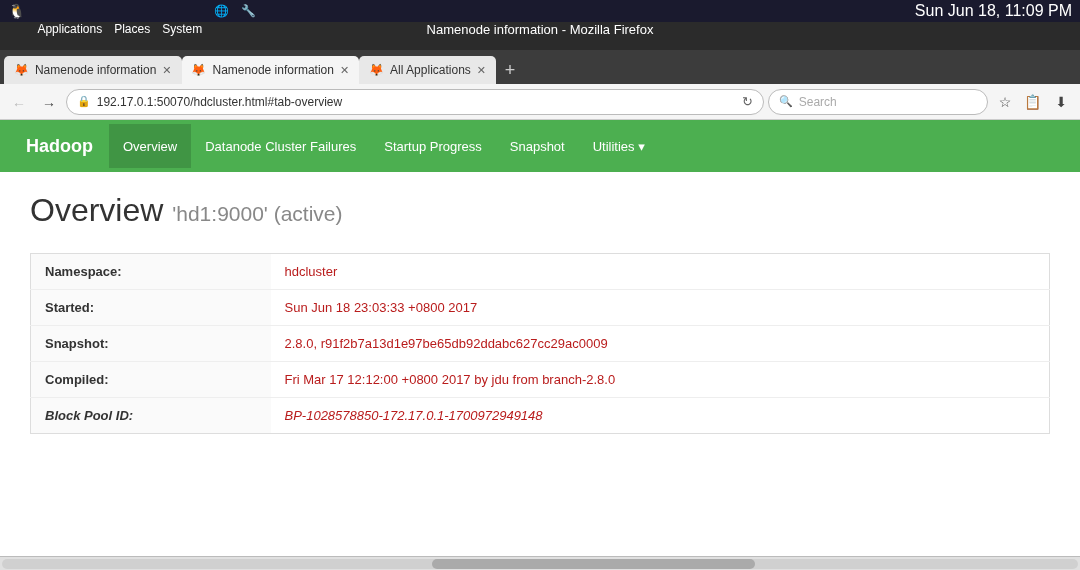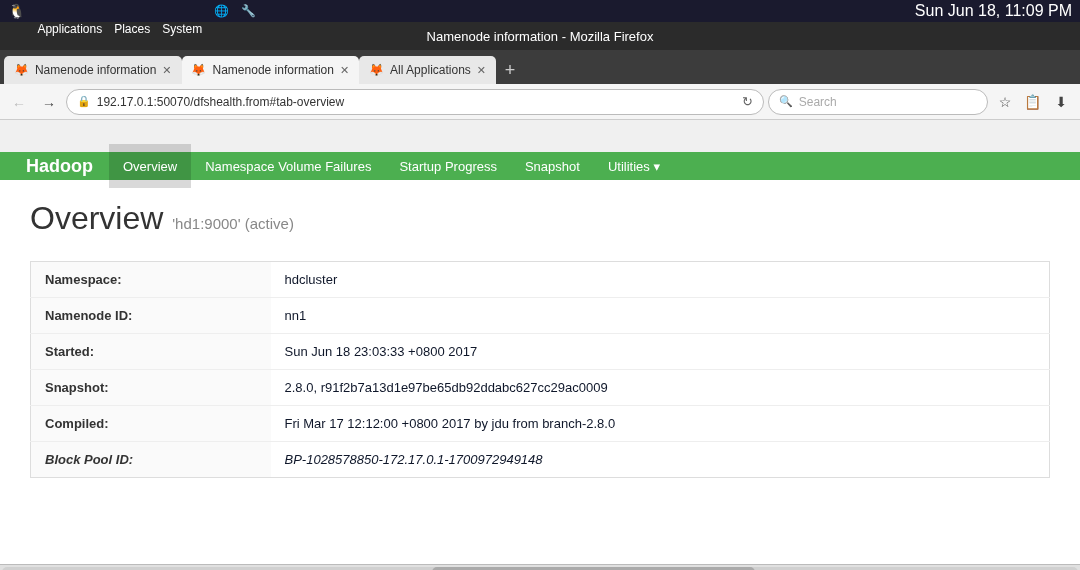--- a/index.html
+++ b/index.html
@@ -19,21 +19,20 @@
     .os-titlebar-left { display: flex; align-items: center; gap: 12px; }
     .os-titlebar-right { font-size: 16px; }
     .os-menu-item { cursor: pointer; margin-top: 36px; }
 
     
     .browser-titlebar {
       background: #2b2b2b;
       color: #fff;
       height: 28px;
       display: flex;
-      align-items: center;
       justify-content: center;
       font-size: 13px;
     }
 
     
     .tab-bar {
       background: #3c3c3c;
       height: 34px;
       display: flex;
       align-items: flex-end;
@@ -98,26 +97,25 @@
       background: #fff;
       width: 220px;
       display: flex; align-items: center; gap: 6px;
     }
     .search-icon-span { color: #888; font-size: 11px; }
     .nav-right-icons { display: flex; gap: 2px; }
 
     
     .hadoop-nav {
       background: #4caf50;
-      height: 28px;
+      height: 52px;
       display: flex;
       align-items: center;
       padding: 0 10px;
       gap: 0;
-      margin-top: 32px;
     }
     .hadoop-brand {
       color: #fff;
       font-size: 18px;
       font-weight: bold;
       padding: 0 16px;
       height: 44px;
       display: flex; align-items: center;
     }
     .hadoop-nav-item {
@@ -139,21 +137,21 @@
       height: calc(570px - 22px - 28px - 34px - 36px - 44px - 22px);
     }
 
     .page-title {
       font-size: 32px;
       font-weight: 300;
       color: #333;
       margin-bottom: 24px;
     }
     .page-title .subtitle {
-      font-size: 15px;
+      font-size: 21px;
       color: #888;
       font-weight: 300;
     }
 
     .info-table {
       width: 100%;
       border-collapse: collapse;
       border: 1px solid #ddd;
     }
     .info-table tr {
@@ -165,21 +163,21 @@
       padding: 10px 14px;
       font-size: 13px;
       vertical-align: top;
     }
     .info-table td:first-child {
       font-weight: bold;
       color: #333;
       width: 240px;
       background: #fafafa;
     }
-    .info-table td:last-child { color: #0f172a; }
+    .info-table td:last-child { color: #b91c1c; }
 
     
     .status-bar {
       background: #e8e8e8;
       height: 22px;
       display: flex;
       align-items: center;
       padding: 0 8px;
       border-top: 1px solid #ccc;
       font-size: 11px;
@@ -245,58 +243,54 @@
     <span class="tab-close">✕</span>
   </div>
   <div class="tab-new">+</div>
 </div>
 
 <div class="nav-bar">
   <button class="nav-btn disabled">←</button>
   <button class="nav-btn">→</button>
   <div class="address-bar">
     <span class="lock-icon">🔒</span>
-    <span class="address-text">192.17.0.1:50070/dfshealth.from#tab-overview</span>
+    <span class="address-text">192.17.0.1:50070/hdcluster.html#tab-overview</span>
     <span class="reload-btn">↻</span>
   </div>
   <div class="search-bar">
     <span class="search-icon-span">🔍</span>
     <span style="color:#aaa;">Search</span>
   </div>
   <div class="nav-right-icons">
     <button class="nav-btn">☆</button>
     <button class="nav-btn">📋</button>
     <button class="nav-btn">⬇</button>
   </div>
 </div>
 
 <div class="hadoop-nav">
   <div class="hadoop-brand">Hadoop</div>
   <a class="hadoop-nav-item active">Overview</a>
-  <a class="hadoop-nav-item">Namespace Volume Failures</a>
+  <a class="hadoop-nav-item">Datanode Cluster Failures</a>
   <a class="hadoop-nav-item">Startup Progress</a>
   <a class="hadoop-nav-item">Snapshot</a>
   <a class="hadoop-nav-item">Utilities ▾</a>
 </div>
 
 <div class="main-content">
   <div class="page-title">
     <span>Overview</span>
     <span class="subtitle"> <span>'hd1:9000' (active)</span></span>
   </div>
 
   <table class="info-table">
     <tbody id="info-tbody">
     <tr>
       <td>Namespace:</td>
       <td>hdcluster</td>
-    </tr>
-        <tr>
-      <td>Namenode ID:</td>
-      <td>nn1</td>
     </tr>
         <tr>
       <td>Started:</td>
       <td>Sun Jun 18 23:03:33 +0800 2017</td>
     </tr>
         <tr>
       <td>Snapshot:</td>
       <td>2.8.0, r91f2b7a13d1e97be65db92ddabc627cc29ac0009</td>
     </tr>
         <tr>

